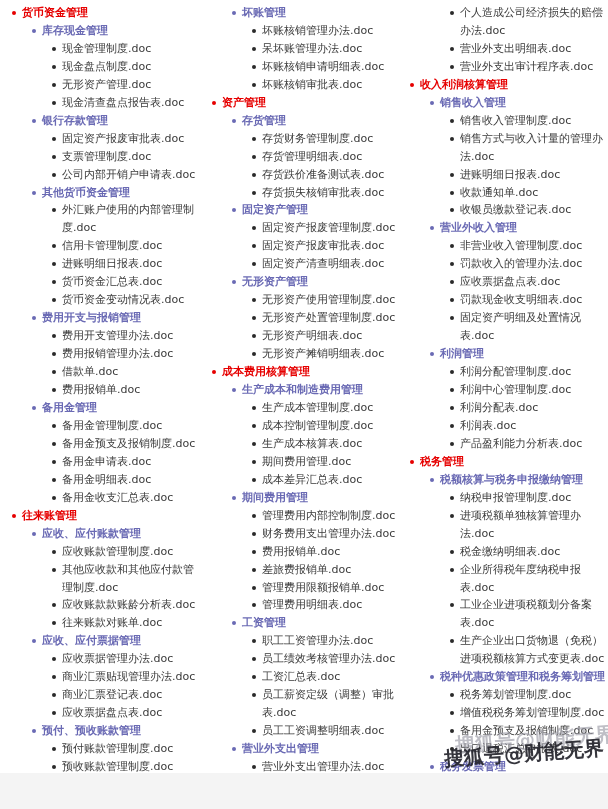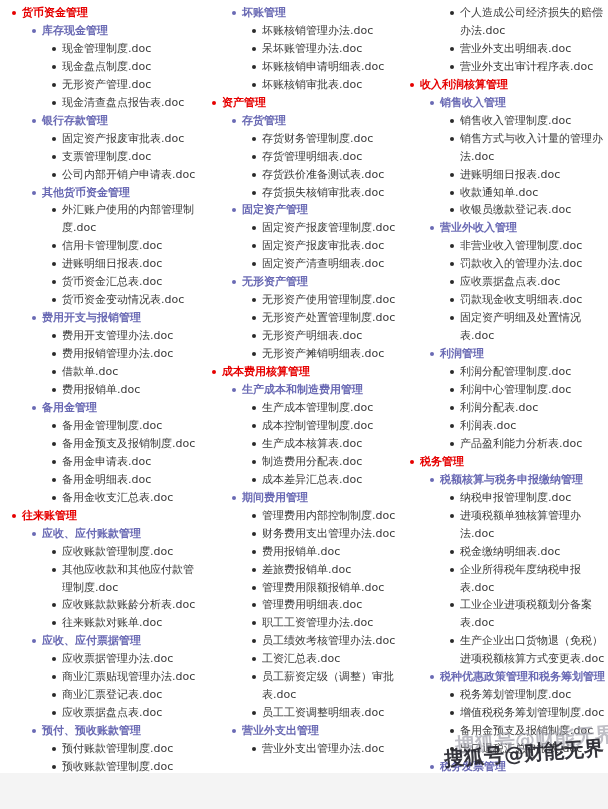--- a/index.html
+++ b/index.html
@@ -127,29 +127,30 @@
       <div class="row subcategory"><span class="bullet"></span><span class="label">无形资产管理</span></div>
       <div class="row doc"><span class="bullet"></span><span class="label">无形资产使用管理制度.doc</span></div>
       <div class="row doc"><span class="bullet"></span><span class="label">无形资产处置管理制度.doc</span></div>
       <div class="row doc"><span class="bullet"></span><span class="label">无形资产明细表.doc</span></div>
       <div class="row doc"><span class="bullet"></span><span class="label">无形资产摊销明细表.doc</span></div>
       <div class="row category"><span class="bullet"></span><span class="label">成本费用核算管理</span></div>
       <div class="row subcategory"><span class="bullet"></span><span class="label">生产成本和制造费用管理</span></div>
       <div class="row doc"><span class="bullet"></span><span class="label">生产成本管理制度.doc</span></div>
       <div class="row doc"><span class="bullet"></span><span class="label">成本控制管理制度.doc</span></div>
       <div class="row doc"><span class="bullet"></span><span class="label">生产成本核算表.doc</span></div>
-      <div class="row doc"><span class="bullet"></span><span class="label">制造费用分配表.doc</span></div>
+      <div class="row doc"><span class="bullet"></span><span class="label">期间费用管理.doc</span></div>
       <div class="row doc"><span class="bullet"></span><span class="label">成本差异汇总表.doc</span></div>
       <div class="row subcategory"><span class="bullet"></span><span class="label">期间费用管理</span></div>
       <div class="row doc"><span class="bullet"></span><span class="label">管理费用内部控制制度.doc</span></div>
       <div class="row doc"><span class="bullet"></span><span class="label">财务费用支出管理办法.doc</span></div>
       <div class="row doc"><span class="bullet"></span><span class="label">费用报销单.doc</span></div>
       <div class="row doc"><span class="bullet"></span><span class="label">差旅费报销单.doc</span></div>
       <div class="row doc"><span class="bullet"></span><span class="label">管理费用限额报销单.doc</span></div>
       <div class="row doc"><span class="bullet"></span><span class="label">管理费用明细表.doc</span></div>
+      <div class="row subcategory"><span class="bullet"></span><span class="label">工资管理</span></div>
       <div class="row doc"><span class="bullet"></span><span class="label">职工工资管理办法.doc</span></div>
       <div class="row doc"><span class="bullet"></span><span class="label">员工绩效考核管理办法.doc</span></div>
       <div class="row doc"><span class="bullet"></span><span class="label">工资汇总表.doc</span></div>
       <div class="row doc"><span class="bullet"></span><span class="label">员工薪资定级（调整）审批表.doc</span></div>
       <div class="row doc"><span class="bullet"></span><span class="label">员工工资调整明细表.doc</span></div>
       <div class="row subcategory"><span class="bullet"></span><span class="label">营业外支出管理</span></div>
       <div class="row doc"><span class="bullet"></span><span class="label">营业外支出管理办法.doc</span></div>
     </div>
   <div class="col" data-col="2">
       <div class="row doc"><span class="bullet"></span><span class="label">个人造成公司经济损失的赔偿办法.doc</span></div>

